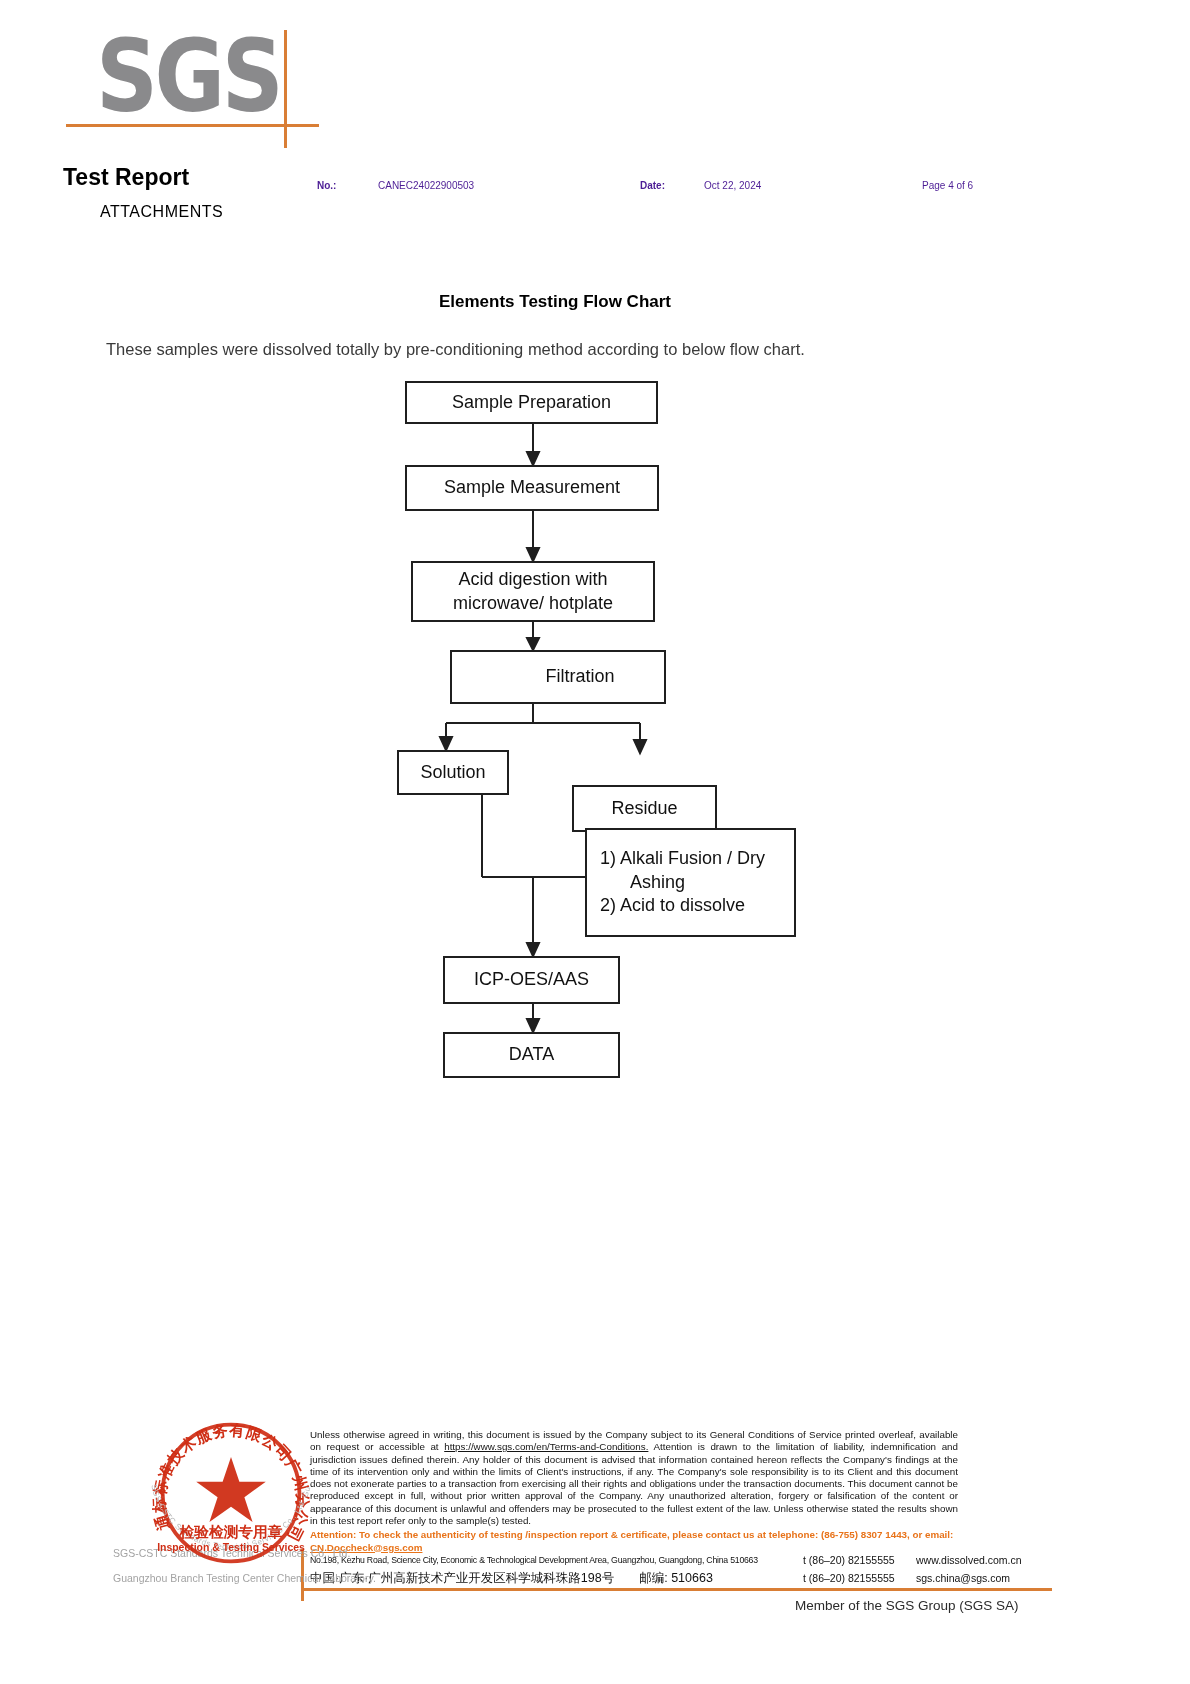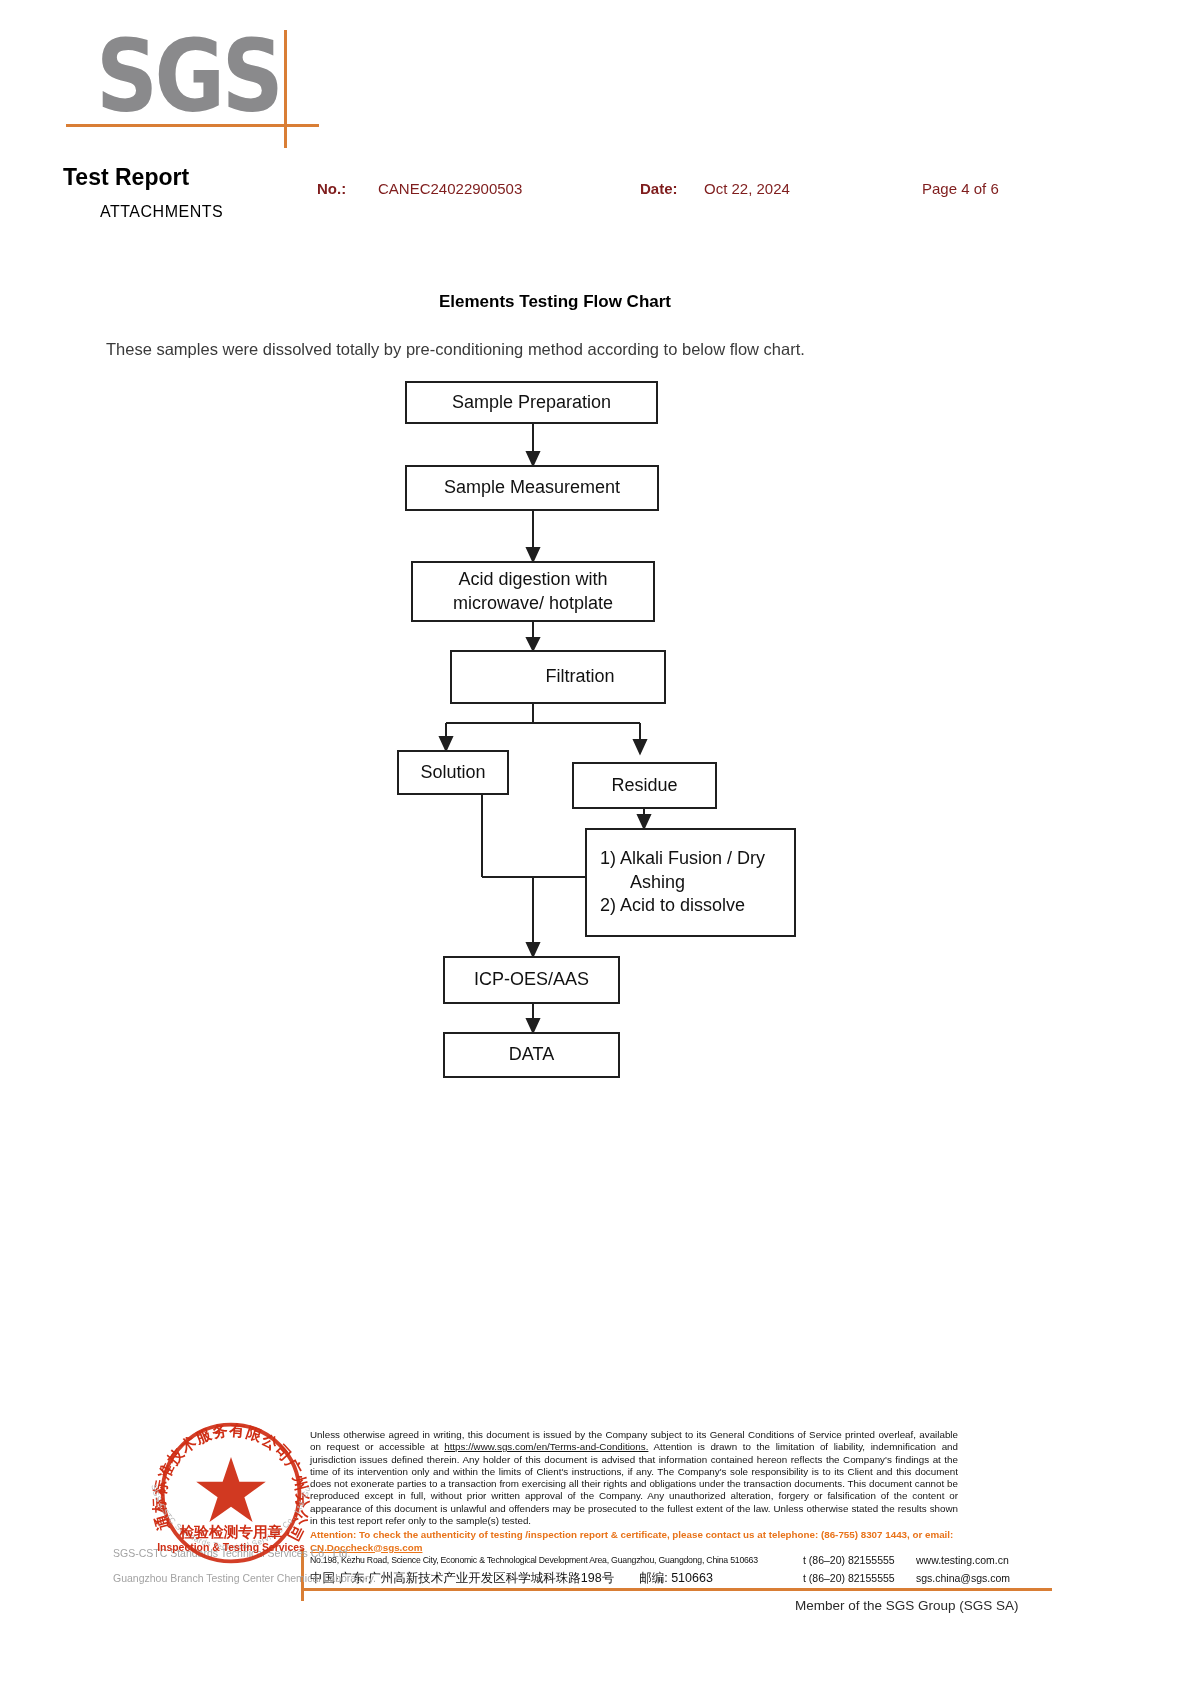--- a/index.html
+++ b/index.html
@@ -16,21 +16,21 @@
     font-family:"DejaVu Sans", sans-serif; font-weight:bold;
     font-size:100px; line-height:98px; color:#8a8a8c; letter-spacing:-4px;
     transform:scaleX(0.86); transform-origin:left top;
   }
   .logo-hline { left:66px; top:124px; width:253px; height:3px; background:#d97e35; }
   .logo-vline { left:284px; top:30px; width:3px; height:118px; background:#d97e35; }
 
   
   .title { left:63px; top:164px; font-size:23px; font-weight:bold; color:#000; }
   .attachments { left:100px; top:203px; font-size:16px; font-weight:normal; letter-spacing:0.5px; color:#000; }
-  .hfield { top:180px; font-size:15px; color:#7f1d1d; }
+  .hfield { top:180px; font-size:10px; color:#4c1d95; }
   .hlabel { font-weight:bold; }
 
   
   .chart-title { left:0; top:292px; width:1110px; text-align:center; font-size:17px; font-weight:bold; color:#000; }
   .intro { left:106px; top:340px; font-size:16.5px; color:#3a3a3a; }
 
   
   .fc-box {
     position:absolute; border:2px solid #1f1f1f; background:#fff;
     display:flex; align-items:center; justify-content:center;
@@ -110,21 +110,21 @@
         <polygon points="527,1019 539,1019 533,1032"></polygon>
     </g>
   </svg>
 
   <div class="fc-box" style="left:405px; top:381px; width:253px; height:43px;">Sample Preparation</div>
   <div class="fc-box" style="left:405px; top:465px; width:254px; height:46px;">Sample Measurement</div>
   <div class="fc-box" style="left:411px; top:561px; width:244px; height:61px;">Acid digestion with
 microwave/ hotplate</div>
   <div class="fc-box" style="left:450px; top:650px; width:216px; height:54px;padding-left:44px;">Filtration</div>
   <div class="fc-box" style="left:397px; top:750px; width:112px; height:45px;">Solution</div>
-  <div class="fc-box" style="left:572px; top:762px; width:145px; height:47px;">Residue</div>
+  <div class="fc-box" style="left:572px; top:785px; width:145px; height:47px;">Residue</div>
   <div class="fc-box left-align" style="left:585px; top:828px; width:211px; height:109px;">1) Alkali Fusion / Dry
       Ashing
 2) Acid to dissolve</div>
   <div class="fc-box" style="left:443px; top:956px; width:177px; height:48px;">ICP-OES/AAS</div>
   <div class="fc-box" style="left:443px; top:1032px; width:177px; height:46px;">DATA</div>
 
   <div class="abs gray-co" style="top:1547px;">SGS-CSTC Standards Technical Services Co., Ltd.</div>
   <div class="abs gray-co" style="top:1572px;">Guangzhou Branch Testing Center Chemical Laboratory.</div>
 
   <svg class="abs stamp-svg" width="190" height="190" viewBox="0 0 200 200">
@@ -147,21 +147,21 @@
   <div class="abs legal-block">
     <div class="legal"><span>Unless otherwise agreed in writing, this document is issued by the Company subject to its General Conditions of Service printed overleaf, available on request or accessible at </span><a>https://www.sgs.com/en/Terms-and-Conditions.</a><span> Attention is drawn to the limitation of liability, indemnification and jurisdiction issues defined therein. Any holder of this document is advised that information contained hereon reflects the Company's findings at the time of its intervention only and within the limits of Client's instructions, if any. The Company's sole responsibility is to its Client and this document does not exonerate parties to a transaction from exercising all their rights and obligations under the transaction documents. This document cannot be reproduced except in full, without prior written approval of the Company. Any unauthorized alteration, forgery or falsification of the content or appearance of this document is unlawful and offenders may be prosecuted to the fullest extent of the law. Unless otherwise stated the results shown in this test report refer only to the sample(s) tested.</span></div>
     <div class="att"><span>Attention: To check the authenticity of testing /inspection report &amp; certificate, please contact us at telephone: (86-755) 8307 1443, or email: </span><a>CN.Doccheck@sgs.com</a></div>
   </div>
 
   <div class="abs footer-vline"></div>
   <div class="abs addr-block">
     <div class="addr-row">
       <span class="addr-en">No.198, Kezhu Road, Science City, Economic &amp; Technological Development Area, Guangzhou, Guangdong, China 510663</span>
       <span class="addr-tel">t (86–20) 82155555</span>
-      <span class="addr-web">www.testing.com.cn</span>
+      <span class="addr-web">www.dissolved.com.cn</span>
     </div>
     <div class="addr-row">
       <span class="addr-cn">中国·广东·广州高新技术产业开发区科学城科珠路198号　　邮编: 510663</span>
       <span class="addr-tel">t (86–20) 82155555</span>
       <span class="addr-web">sgs.china@sgs.com</span>
     </div>
   </div>
   <div class="abs footer-hline"></div>
   <div class="abs member">Member of the SGS Group (SGS SA)</div>
 

